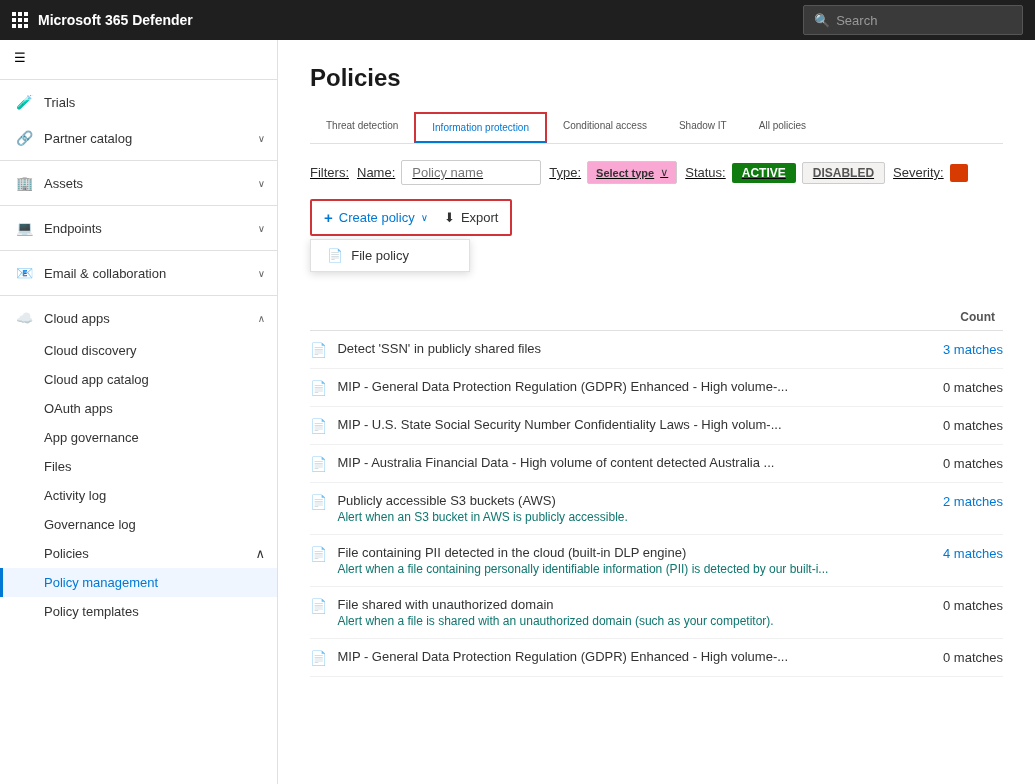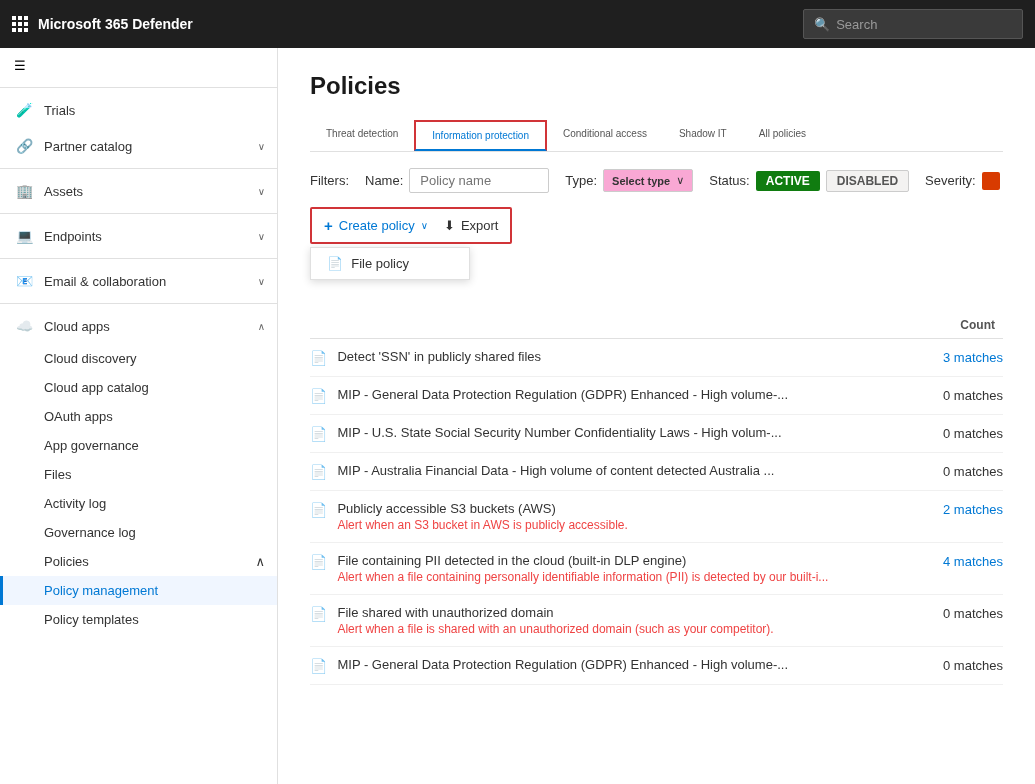--- a/index.html
+++ b/index.html
@@ -1,19 +1,19 @@
 <!DOCTYPE html>
 <html><head>
   <meta charset="utf-8">
   <style>
     * { box-sizing: border-box; margin: 0; padding: 0; }
     body { font-family: 'Segoe UI', sans-serif; font-size: 13px; display: flex; flex-direction: column; height: 784px; overflow: hidden; background: #f3f2f1; }
 
     
-    .topbar { background: #1f1f1f; height: 48px; display: flex; align-items: center; padding: 0 12px; gap: 12px; flex-shrink: 0; }
+    .topbar { background: #1f1f1f; height: 40px; display: flex; align-items: center; padding: 0 12px; gap: 12px; flex-shrink: 0; }
     .topbar-logo { display: flex; align-items: center; gap: 10px; }
     .grid-icon { display: grid; grid-template-columns: 1fr 1fr 1fr; gap: 2px; width: 16px; height: 16px; }
     .grid-icon span { background: #fff; display: block; }
     .topbar-title { color: #fff; font-size: 14px; font-weight: 600; white-space: nowrap; }
     .topbar-search { margin-left: auto; background: #3a3a3a; border: 1px solid #555; border-radius: 2px; display: flex; align-items: center; padding: 0 10px; gap: 6px; height: 30px; width: 220px; }
     .topbar-search input { background: transparent; border: none; outline: none; color: #ccc; font-size: 13px; width: 100%; }
     .topbar-search input::placeholder { color: #999; }
     .search-icon-sm { color: #999; font-size: 13px; }
 
     
@@ -33,21 +33,21 @@
     
     .main { flex: 1; background: #fff; overflow-y: auto; padding: 24px 32px; }
     .page-title { font-size: 24px; font-weight: 600; color: #1a1a1a; margin-bottom: 20px; }
 
     
     .tabs { display: flex; gap: 0; border-bottom: 1px solid #e0e0e0; margin-bottom: 16px; }
     .tab { padding: 8px 16px; cursor: pointer; color: #555; font-size: 10px; border-bottom: 2px solid transparent; white-space: nowrap; }
     .tab.highlighted { border: 2px solid #d13438; border-bottom: 2px solid #0078d4; color: #0078d4; font-weight: 500; }
 
     
-    .filters-row { display: flex; align-items: center; gap: 16px; margin-bottom: 14px; flex-wrap: wrap; }
+    .filters-row { display: flex; align-items: center; gap: 8px; margin-bottom: 14px; flex-wrap: wrap; text-decoration: underline; }
     .filters-label { font-size: 13px; color: #333; }
     .filter-group { display: flex; align-items: center; gap: 6px; }
     .filter-label { font-size: 13px; color: #333; }
     .filter-input { border: 1px solid #ccc; padding: 4px 10px; font-size: 13px; color: #999; border-radius: 2px; width: 140px; outline: none; }
     .filter-select { border: 1px solid #ccc; padding: 4px 8px; font-size: 11px; color: #333; border-radius: 2px; display: flex; align-items: center; gap: 6px; cursor: pointer; background: #f9a8d4; }
     .filter-select span.bold { font-weight: 600; }
     .status-btn { padding: 3px 10px; font-size: 12px; font-weight: 600; border: none; cursor: pointer; border-radius: 2px; }
     .status-active { background: #107c10; color: #fff; }
     .status-disabled { background: #f3f2f1; color: #555; border: 1px solid #ccc; }
     .severity-indicator { width: 18px; height: 18px; background: #d83b01; border-radius: 2px; display: inline-block; }
@@ -60,21 +60,21 @@
     .dropdown-item { display: flex; align-items: center; gap: 8px; padding: 8px 16px; cursor: pointer; font-size: 13px; color: #333; }
 
     
     .table-area { margin-top: 12px; }
     .table-header { display: flex; justify-content: flex-end; padding: 6px 0; border-bottom: 1px solid #e0e0e0; }
     .table-col-count { font-size: 12px; color: #555; font-weight: 600; padding-right: 8px; }
     .table-row { display: flex; align-items: flex-start; padding: 10px 0; border-bottom: 1px solid #f0f0f0; gap: 10px; }
     .row-icon { color: #555; font-size: 14px; padding-top: 1px; flex-shrink: 0; }
     .row-content { flex: 1; }
     .row-title { font-size: 13px; color: #333; }
-    .row-subtitle { font-size: 12px; color: #ef4444; margin-top: 2px; }
+    .row-subtitle { font-size: 12px; color: #0f766e; margin-top: 2px; }
     .row-count { font-size: 13px; color: #333; white-space: nowrap; flex-shrink: 0; padding-top: 1px; }
     .row-count.has-matches { color: #0078d4; }
   </style>
 </head>
 <body>
 
 <div class="topbar">
   <div class="topbar-logo">
     <div class="grid-icon">
       <span></span>

